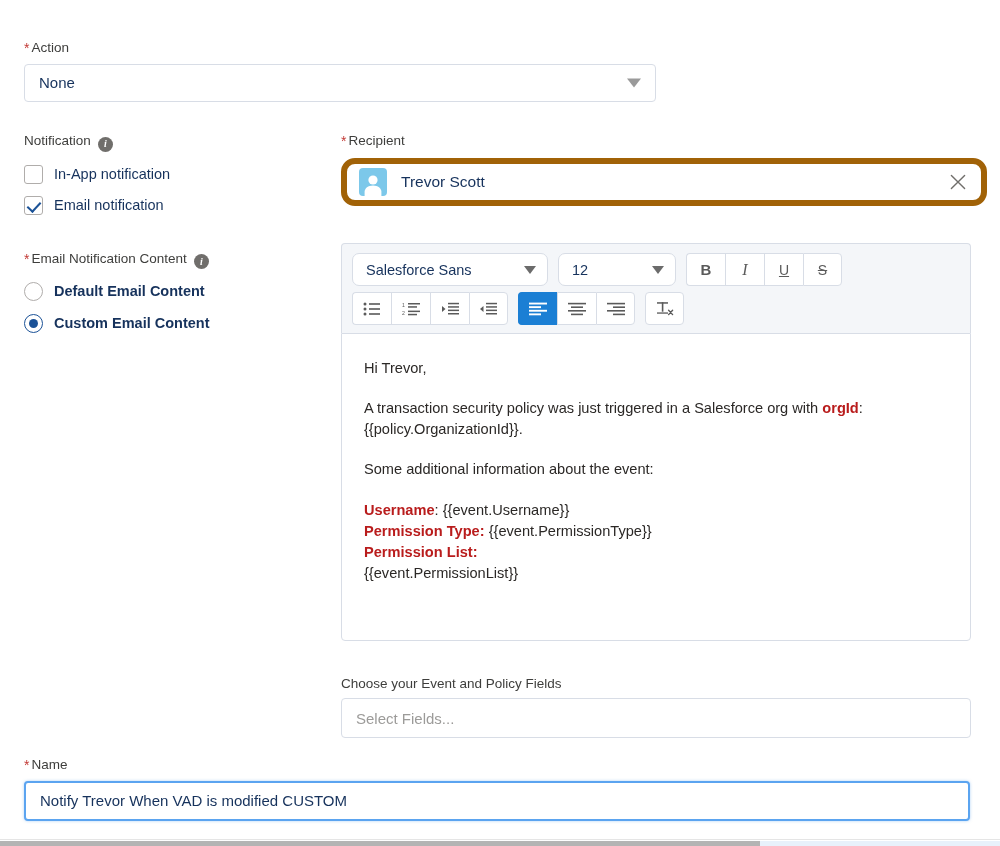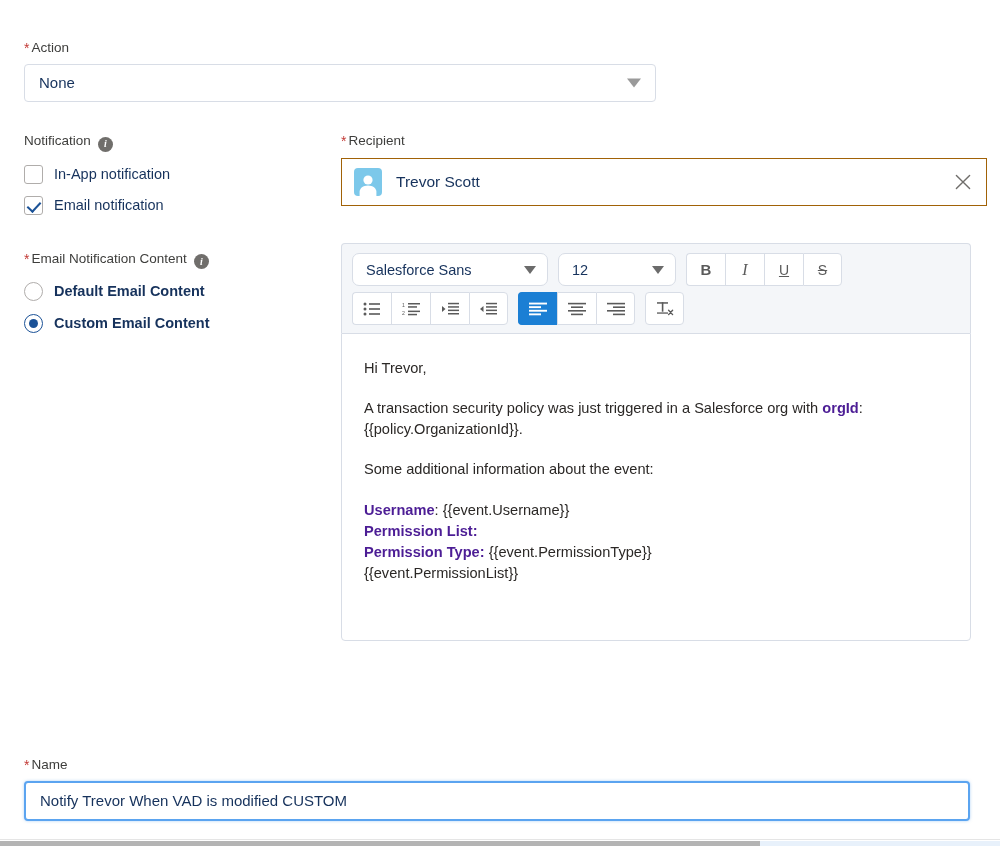--- a/index.html
+++ b/index.html
@@ -81,21 +81,21 @@
     content: ""; position: absolute; left: 4px; top: 4px;
     width: 9px; height: 9px; border-radius: 50%; background: #1b5297;
   }
   .rd-label { font-size: 14.5px; color: #16325c; }
 
   
   .recip-wrap { position: absolute; left: 341px; top: 133px; width: 646px; }
   .recip-label { margin-bottom: 8px; }
   .recip-box {
     position: relative;
-    height: 48px; border: 1px solid #a16207; border-radius: 0; background: #fff;
+    height: 48px; border: 6px solid #a16207; border-radius: 14px; background: #fff;
     display: flex; align-items: center; padding: 0 40px 0 12px;
   }
   .avatar {
     width: 28px; height: 28px; border-radius: 4px; background: #7cc8ea;
     display: flex; align-items: flex-end; justify-content: center;
     margin-right: 14px; flex: none; overflow: hidden;
   }
   .avatar svg { display: block; }
   .recip-name { font-size: 15.5px; color: #16325c; }
   .recip-clear {
@@ -155,21 +155,21 @@
   .rte-body {
     background: #fff; border: 1px solid #d8dde6;
     border-radius: 0 0 4px 4px;
     height: 308px;
     padding: 24px 22px 10px 22px;
     font-size: 14.6px; color: #2b2826; line-height: 1.45;
     overflow: hidden;
   }
   .rte-body p { margin: 0 0 19px 0; }
   .rte-body p.tight { margin-bottom: 0; }
-  .rte-body b { font-weight: bold; color: #4c1d95; }
+  .rte-body b { font-weight: bold; color: #b91c1c; }
 
   
   .fields-wrap { position: absolute; left: 341px; top: 676px; width: 630px; }
   .fields-label { font-size: 13.5px; color: #3e3e3c; margin-bottom: 7px; }
   .fields-select {
     position: relative; height: 40px; width: 100%;
     border: 1px solid #d8dde6; border-radius: 4px; background: #fff;
     display: flex; align-items: center; padding: 0 36px 0 14px;
     font-size: 15px; color: #9c9b99;
   }
@@ -387,26 +387,33 @@
           </div>
         </div>
       </div>
     </div>
 
     <div class="rte-body">
       <p>Hi Trevor,</p>
       <p><span>A transaction security policy was just triggered in a Salesforce org with </span><b>orgId</b><span>: {{policy.OrganizationId}}.</span></p>
       <p>Some additional information about the event:</p>
       <p class="tight"><b>Username</b><span>: {{event.Username}}</span></p>
+      <p class="tight"><b>Permission Type:</b><span> {{event.PermissionType}}</span></p>
       <p class="tight"><b>Permission List:</b></p>
-      <p class="tight"><b>Permission Type:</b><span> {{event.PermissionType}}</span></p>
       <p class="tight">{{event.PermissionList}}</p>
     </div>
   </div>
 
+  <div class="fields-wrap">
+    <div class="fields-label">Choose your Event and Policy Fields</div>
+    <div class="fields-select">
+      <span>Select Fields...</span>
+      <span class="caret"></span>
+    </div>
+  </div>
 
   <div class="name-wrap">
     <div class="field-label name-label">
       <span class="req-star">*</span><span>Name</span>
     </div>
     <div class="name-input">
       <span>Notify Trevor  When VAD is modified CUSTOM</span>
     </div>
   </div>
 

